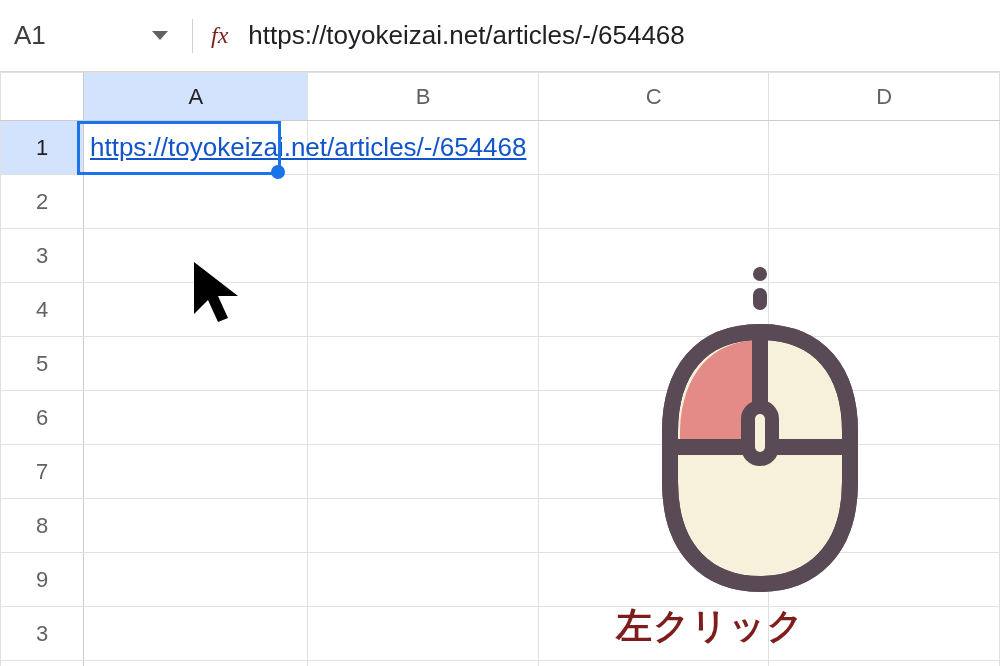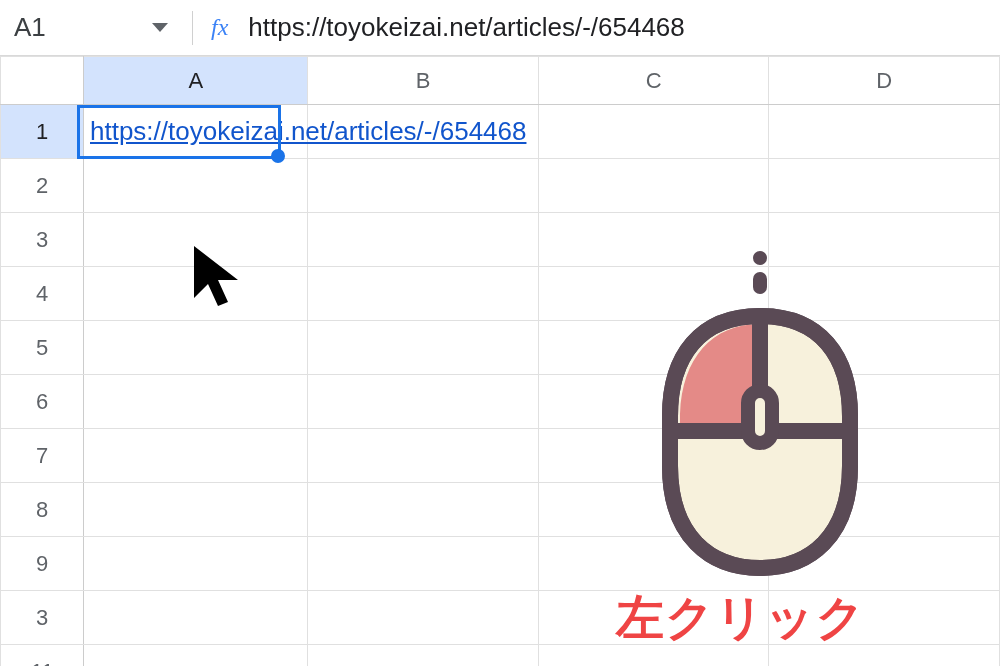--- a/index.html
+++ b/index.html
@@ -9,21 +9,21 @@
     width: 1000px;
     height: 666px;
     overflow: hidden;
     position: relative;
   }
 
   
   .formula-bar {
     display: flex;
     align-items: center;
-    height: 56px;
+    height: 72px;
     border-bottom: 1px solid #d9d9d9;
     padding: 0 4px;
     color: #3c4043;
   }
   .name-box {
     display: flex;
     align-items: center;
     width: 180px;
     padding: 0 10px;
     font-size: 26px;
@@ -41,21 +41,21 @@
   .sep {
     width: 1px;
     height: 34px;
     background: #d0d0d0;
     margin: 0 18px 0 8px;
   }
   .fx {
     font-family: Georgia, 'Times New Roman', serif;
     font-style: italic;
     font-size: 24px;
-    color: #3b82f6;
+    color: #7f1d1d;
     margin-right: 20px;
   }
   .formula-input {
     font-size: 26px;
     color: #202124;
     flex: 1;
     white-space: nowrap;
   }
 
   
@@ -156,23 +156,23 @@
   .mouse-illust {
     position: absolute;
     top: 190px;
     left: 640px;
     z-index: 8;
   }
   .mouse-label {
     position: absolute;
     top: 530px;
     left: 616px;
-    font-size: 48px;
+    font-size: 36px;
     font-weight: 800;
-    color: #ef4444;
+    color: #7f1d1d;
     letter-spacing: 1px;
     z-index: 8;
   }
 </style>
 </head>
 <body>
 
 <div class="formula-bar">
   <div class="name-box">
     <span class="label">A1</span>

